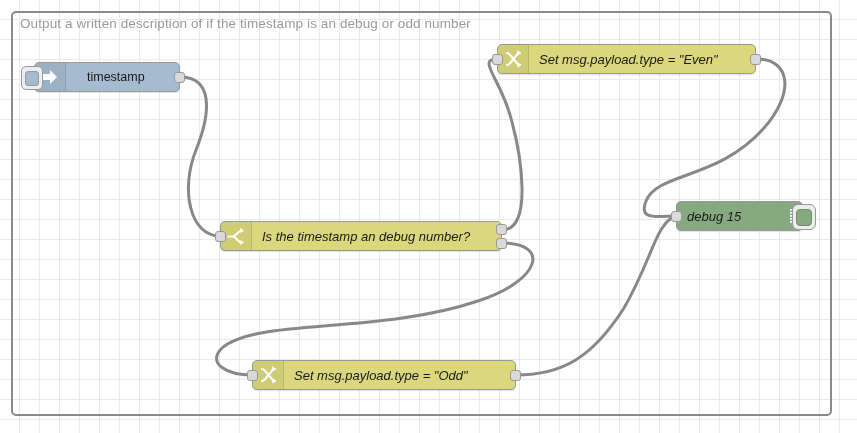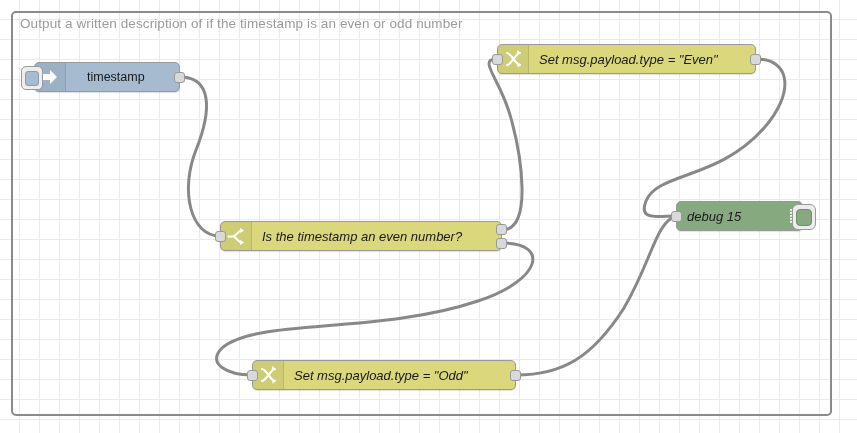--- a/index.html
+++ b/index.html
@@ -170,21 +170,21 @@
     flex: 0 0 26px;
   }
   svg.glyph { display:block; }
 </style>
 </head>
 <body>
 
 <div id="canvas">
 
   <div class="group-box"></div>
-  <div class="group-label">Output a written description of if the timestamp is an even or odd number</div>
+  <div class="group-label">Output a written description of if the timestamp is an debug or odd number</div>
 
   <svg id="wires" viewBox="0 0 857 433">
     <path class="wire" d="M 180,77 C 212,77 212,110 196,150 C 180,190 190,236 220,236"></path>
     <path class="wire" d="M 502,230 C 534,230 520,152 512,122 C 502,80 476,59 497,59"></path>
     <path class="wire" d="M 502,243 C 550,243 542,280 478,301 C 376,335 256,318 222,348 C 206,364 228,375 252,375"></path>
     <path class="wire" d="M 756,59 C 792,59 794,94 764,128 C 718,180 658,172 646,201 C 638,221 658,216 676,216"></path>
     <path class="wire" d="M 516,375 C 562,375 592,358 624,308 C 652,260 656,222 676,216"></path>
   </svg>
 
   <div class="node inject-node" style="left:34px; top:62px; width:146px;gap:11px;">
@@ -202,21 +202,21 @@
 
   <div class="node fn-node" style="left:220px; top:221px; width:282px;">
     <div class="port in" style="top:9px;"></div>
     <div class="icon-box">
       <svg class="glyph" width="19" height="17" viewBox="0 0 19 17">
         <path d="M1.5 8.5 h4 M5.5 8.5 C 10 8.5 10 2.5 15 2.5 M5.5 8.5 C 10 8.5 10 14.5 15 14.5" stroke="#ffffff" stroke-width="2.1" fill="none" stroke-linecap="round"></path>
         <path d="M13 0 l4 2.5 l-4 2.5 z" fill="#ffffff"></path>
         <path d="M13 12 l4 2.5 l-4 2.5 z" fill="#ffffff"></path>
       </svg>
     </div>
-    <div class="label italic">Is the timestamp an even number?</div>
+    <div class="label italic">Is the timestamp an debug number?</div>
     <div class="port out" style="top:2px;"></div>
     <div class="port out" style="top:16px;"></div>
   </div>
 
   <div class="node fn-node" style="left:497px; top:44px; width:259px;">
     <div class="port in" style="top:9px;"></div>
     <div class="icon-box">
       <svg class="glyph" width="19" height="18" viewBox="0 0 19 18">
         <path d="M3 15 C 7 15 12 3 16 3" stroke="#ffffff" stroke-width="2.1" fill="none" stroke-linecap="round"></path>
         <path d="M3 3 C 7 3 12 15 16 15" stroke="#ffffff" stroke-width="2.1" fill="none" stroke-linecap="round"></path>

